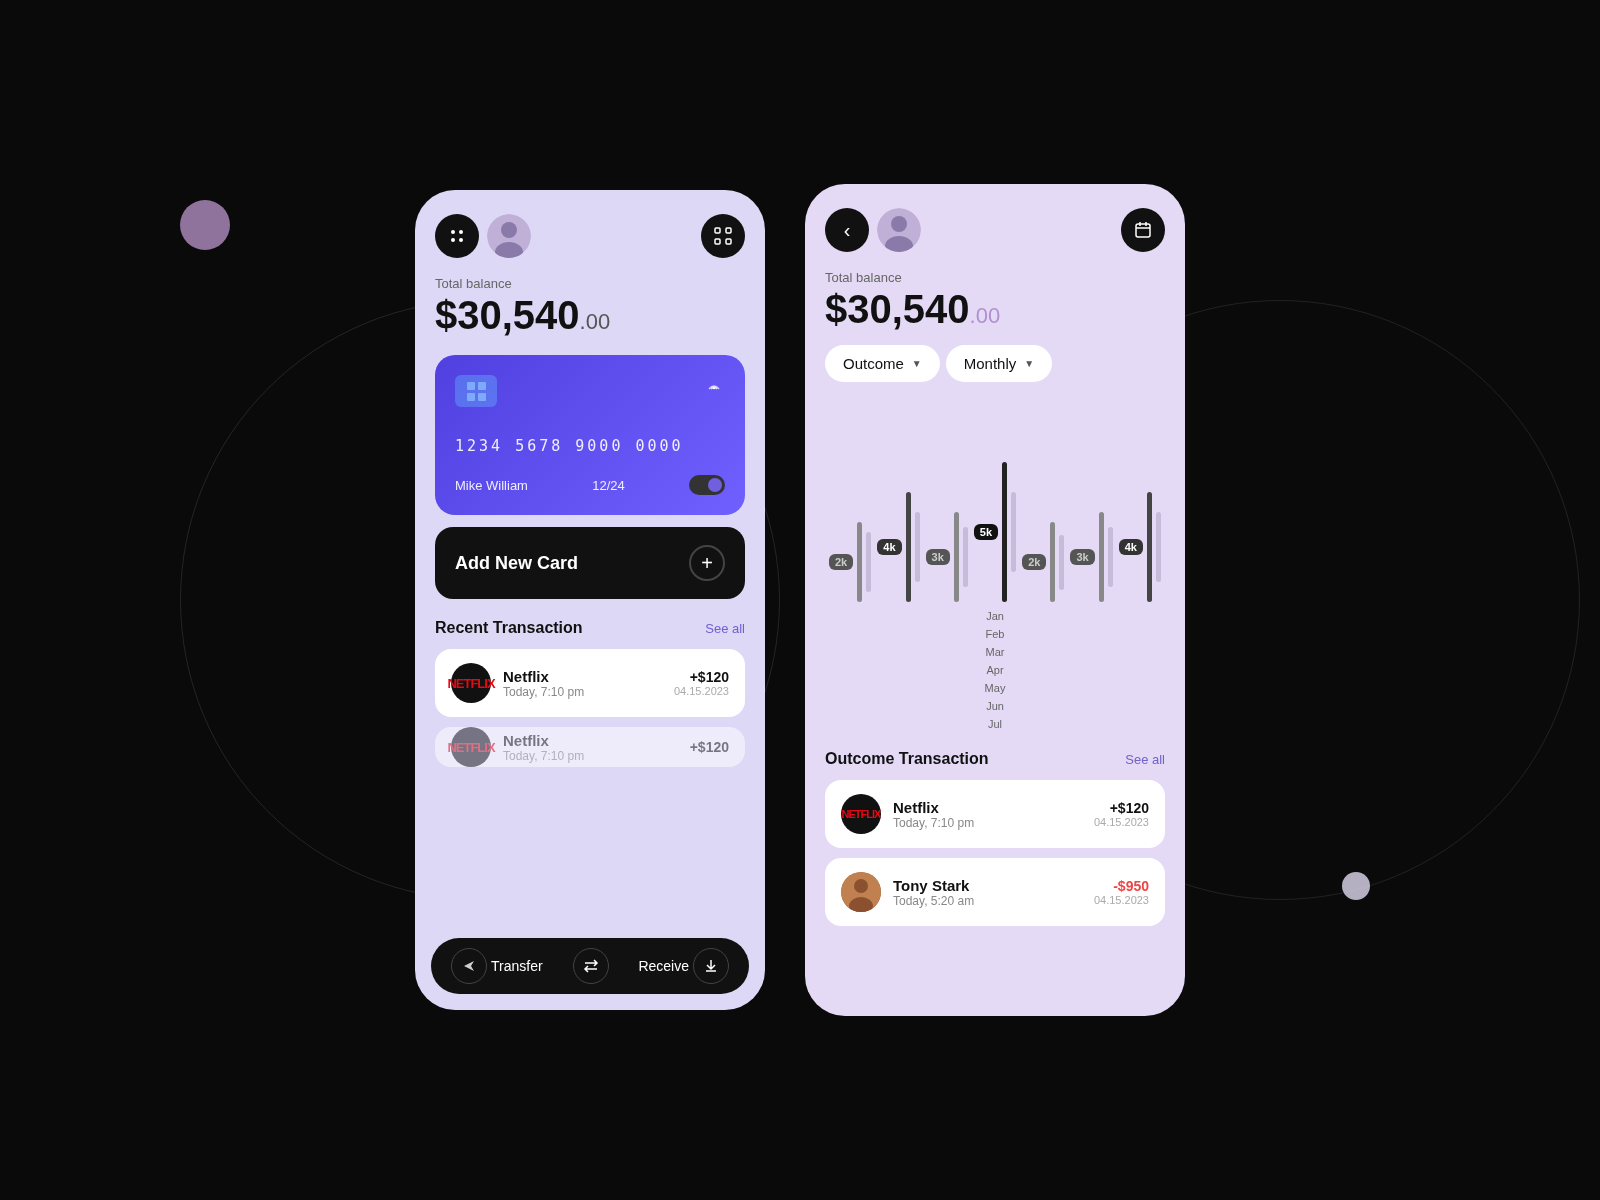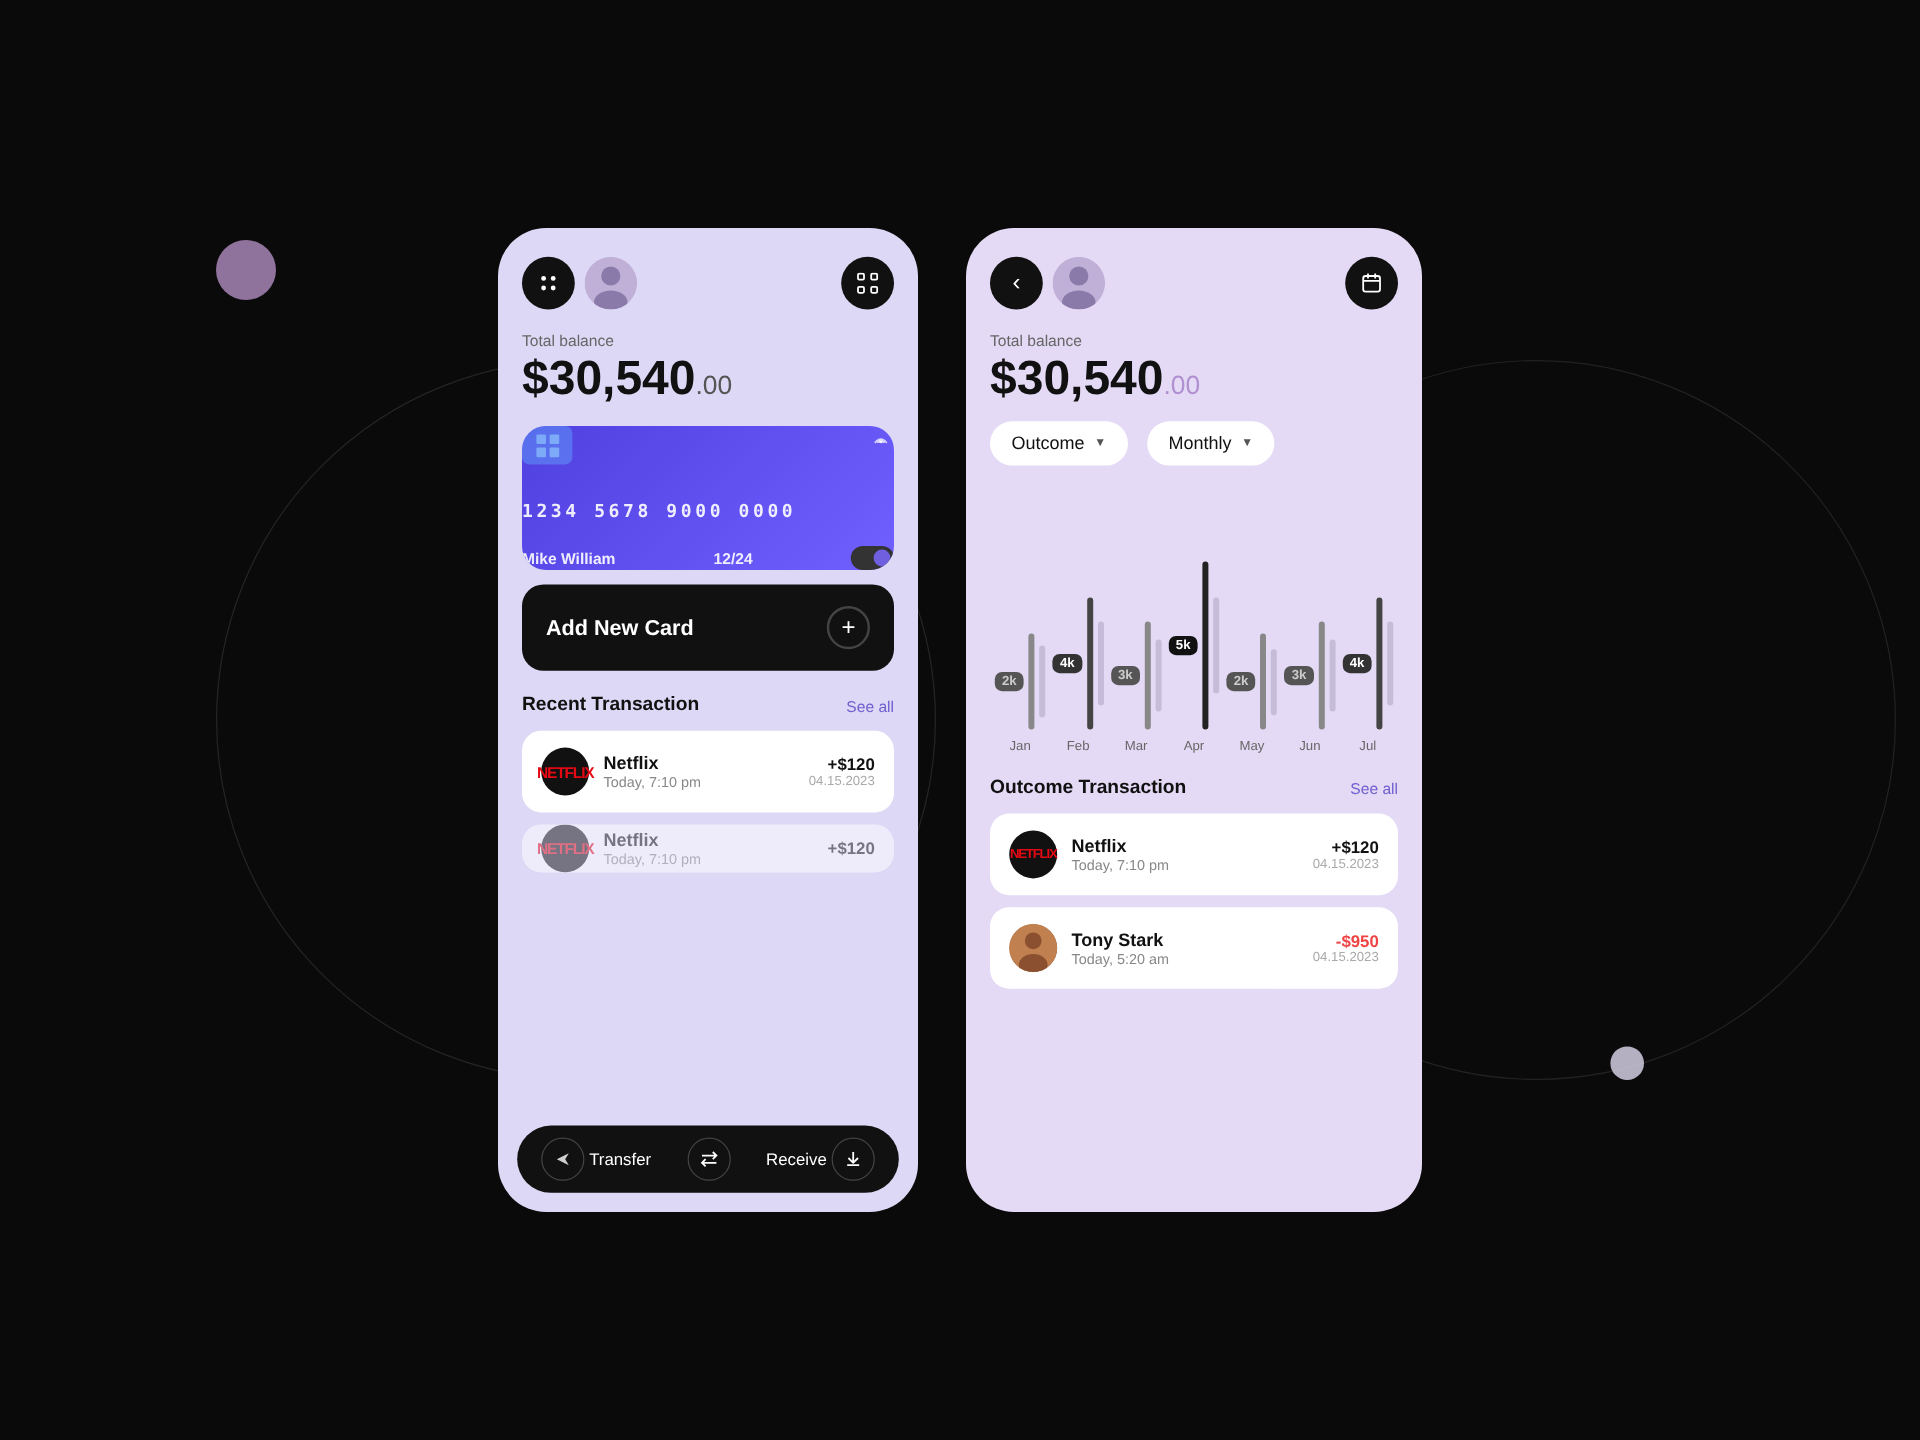--- a/index.html
+++ b/index.html
@@ -123,25 +123,25 @@
     .balance-cents {
       font-size: 22px;
       font-weight: 400;
       color: #555;
     }
 
     
     .credit-card {
       background: linear-gradient(135deg, #5040e0 0%, #6050f0 50%, #7060ff 100%);
       border-radius: 20px;
+      padding: 20px;
       color: white;
       margin-bottom: 12px;
       position: relative;
       overflow: hidden;
-      font-weight: bold;
     }
 
     .card-top {
       display: flex;
       justify-content: space-between;
       align-items: center;
       margin-bottom: 30px;
     }
 
     .card-chip {
@@ -373,21 +373,21 @@
       font-weight: 500;
     }
 
     
     .phone-2 .balance-amount {
       color: #111;
     }
 
     .dropdown-row {
       display: flex;
-      gap: 16px;
+      gap: 6px;
       margin-bottom: 20px;
       align-items: center;
     }
 
     .dropdown-btn {
       background: white;
       border: none;
       border-radius: 50px;
       padding: 10px 18px;
       font-size: 15px;
@@ -439,20 +439,21 @@
 
     .bar-segment {
       width: 100%;
       border-radius: 8px;
       min-height: 8px;
     }
 
     .chart-x-labels {
       display: flex;
       gap: 6px;
+      flex-direction: column;
     }
 
     .chart-x-label {
       flex: 1;
       text-align: center;
       font-size: 11px;
       color: #666;
     }
 
     

